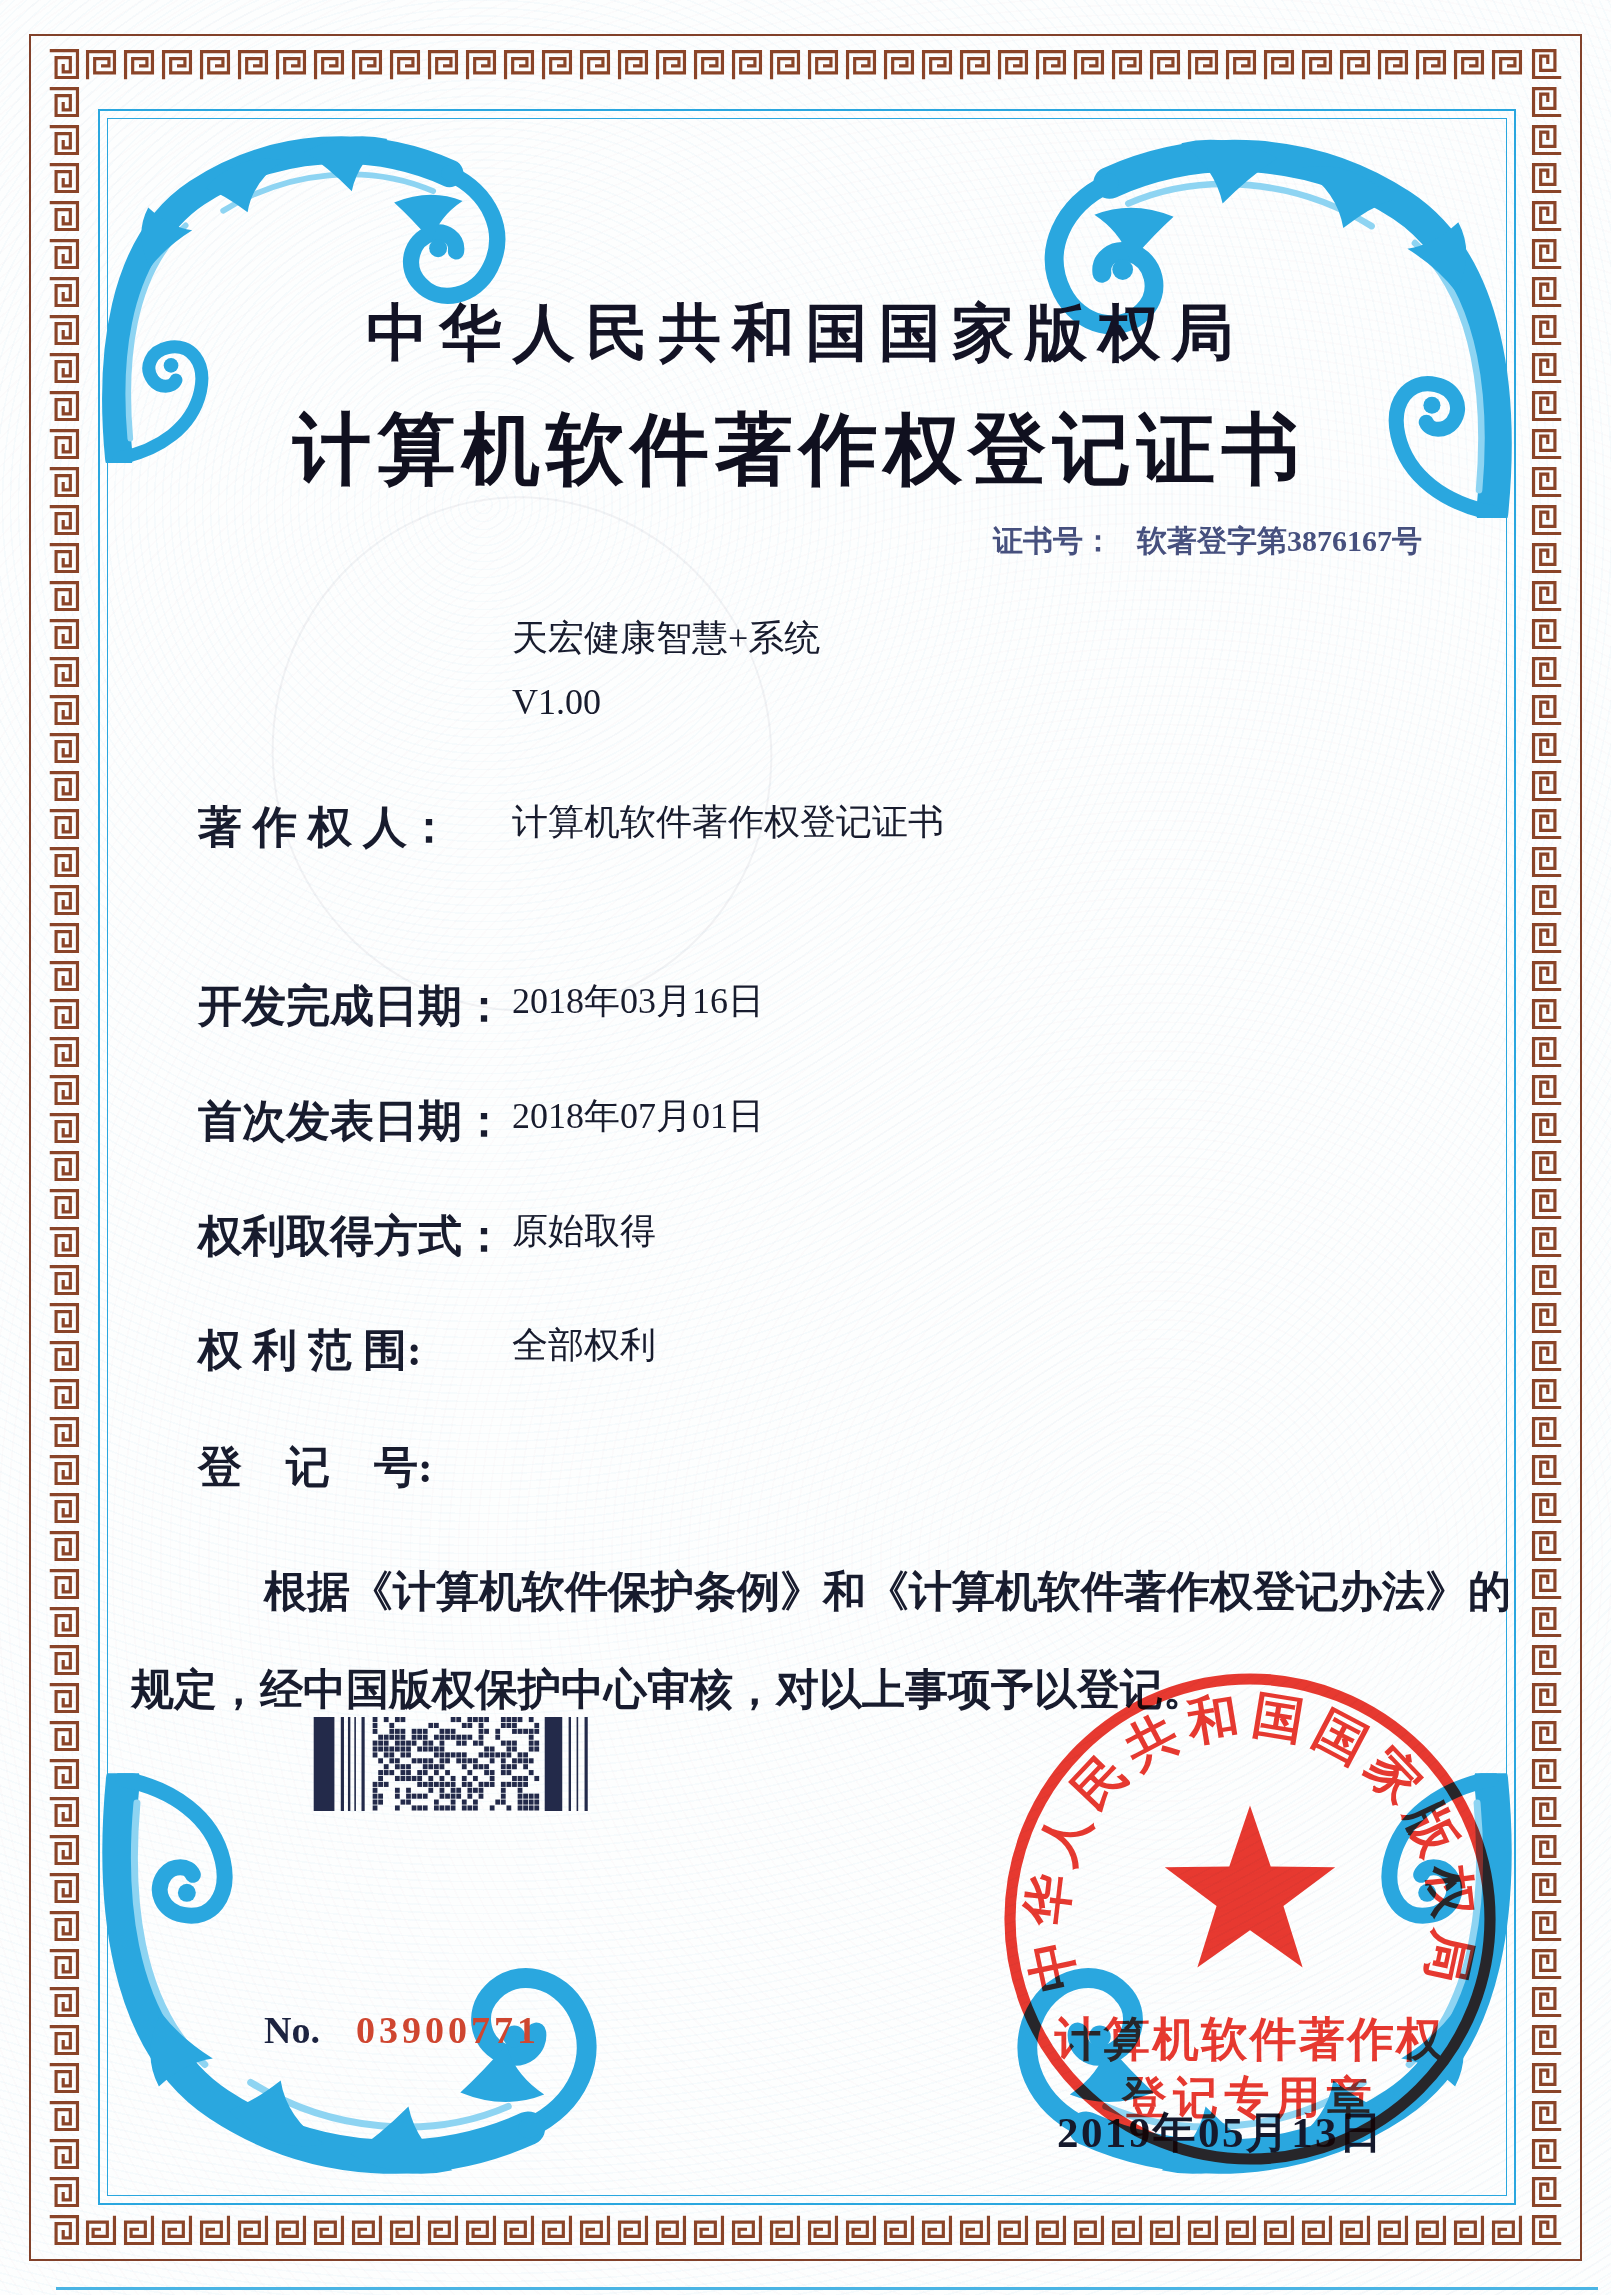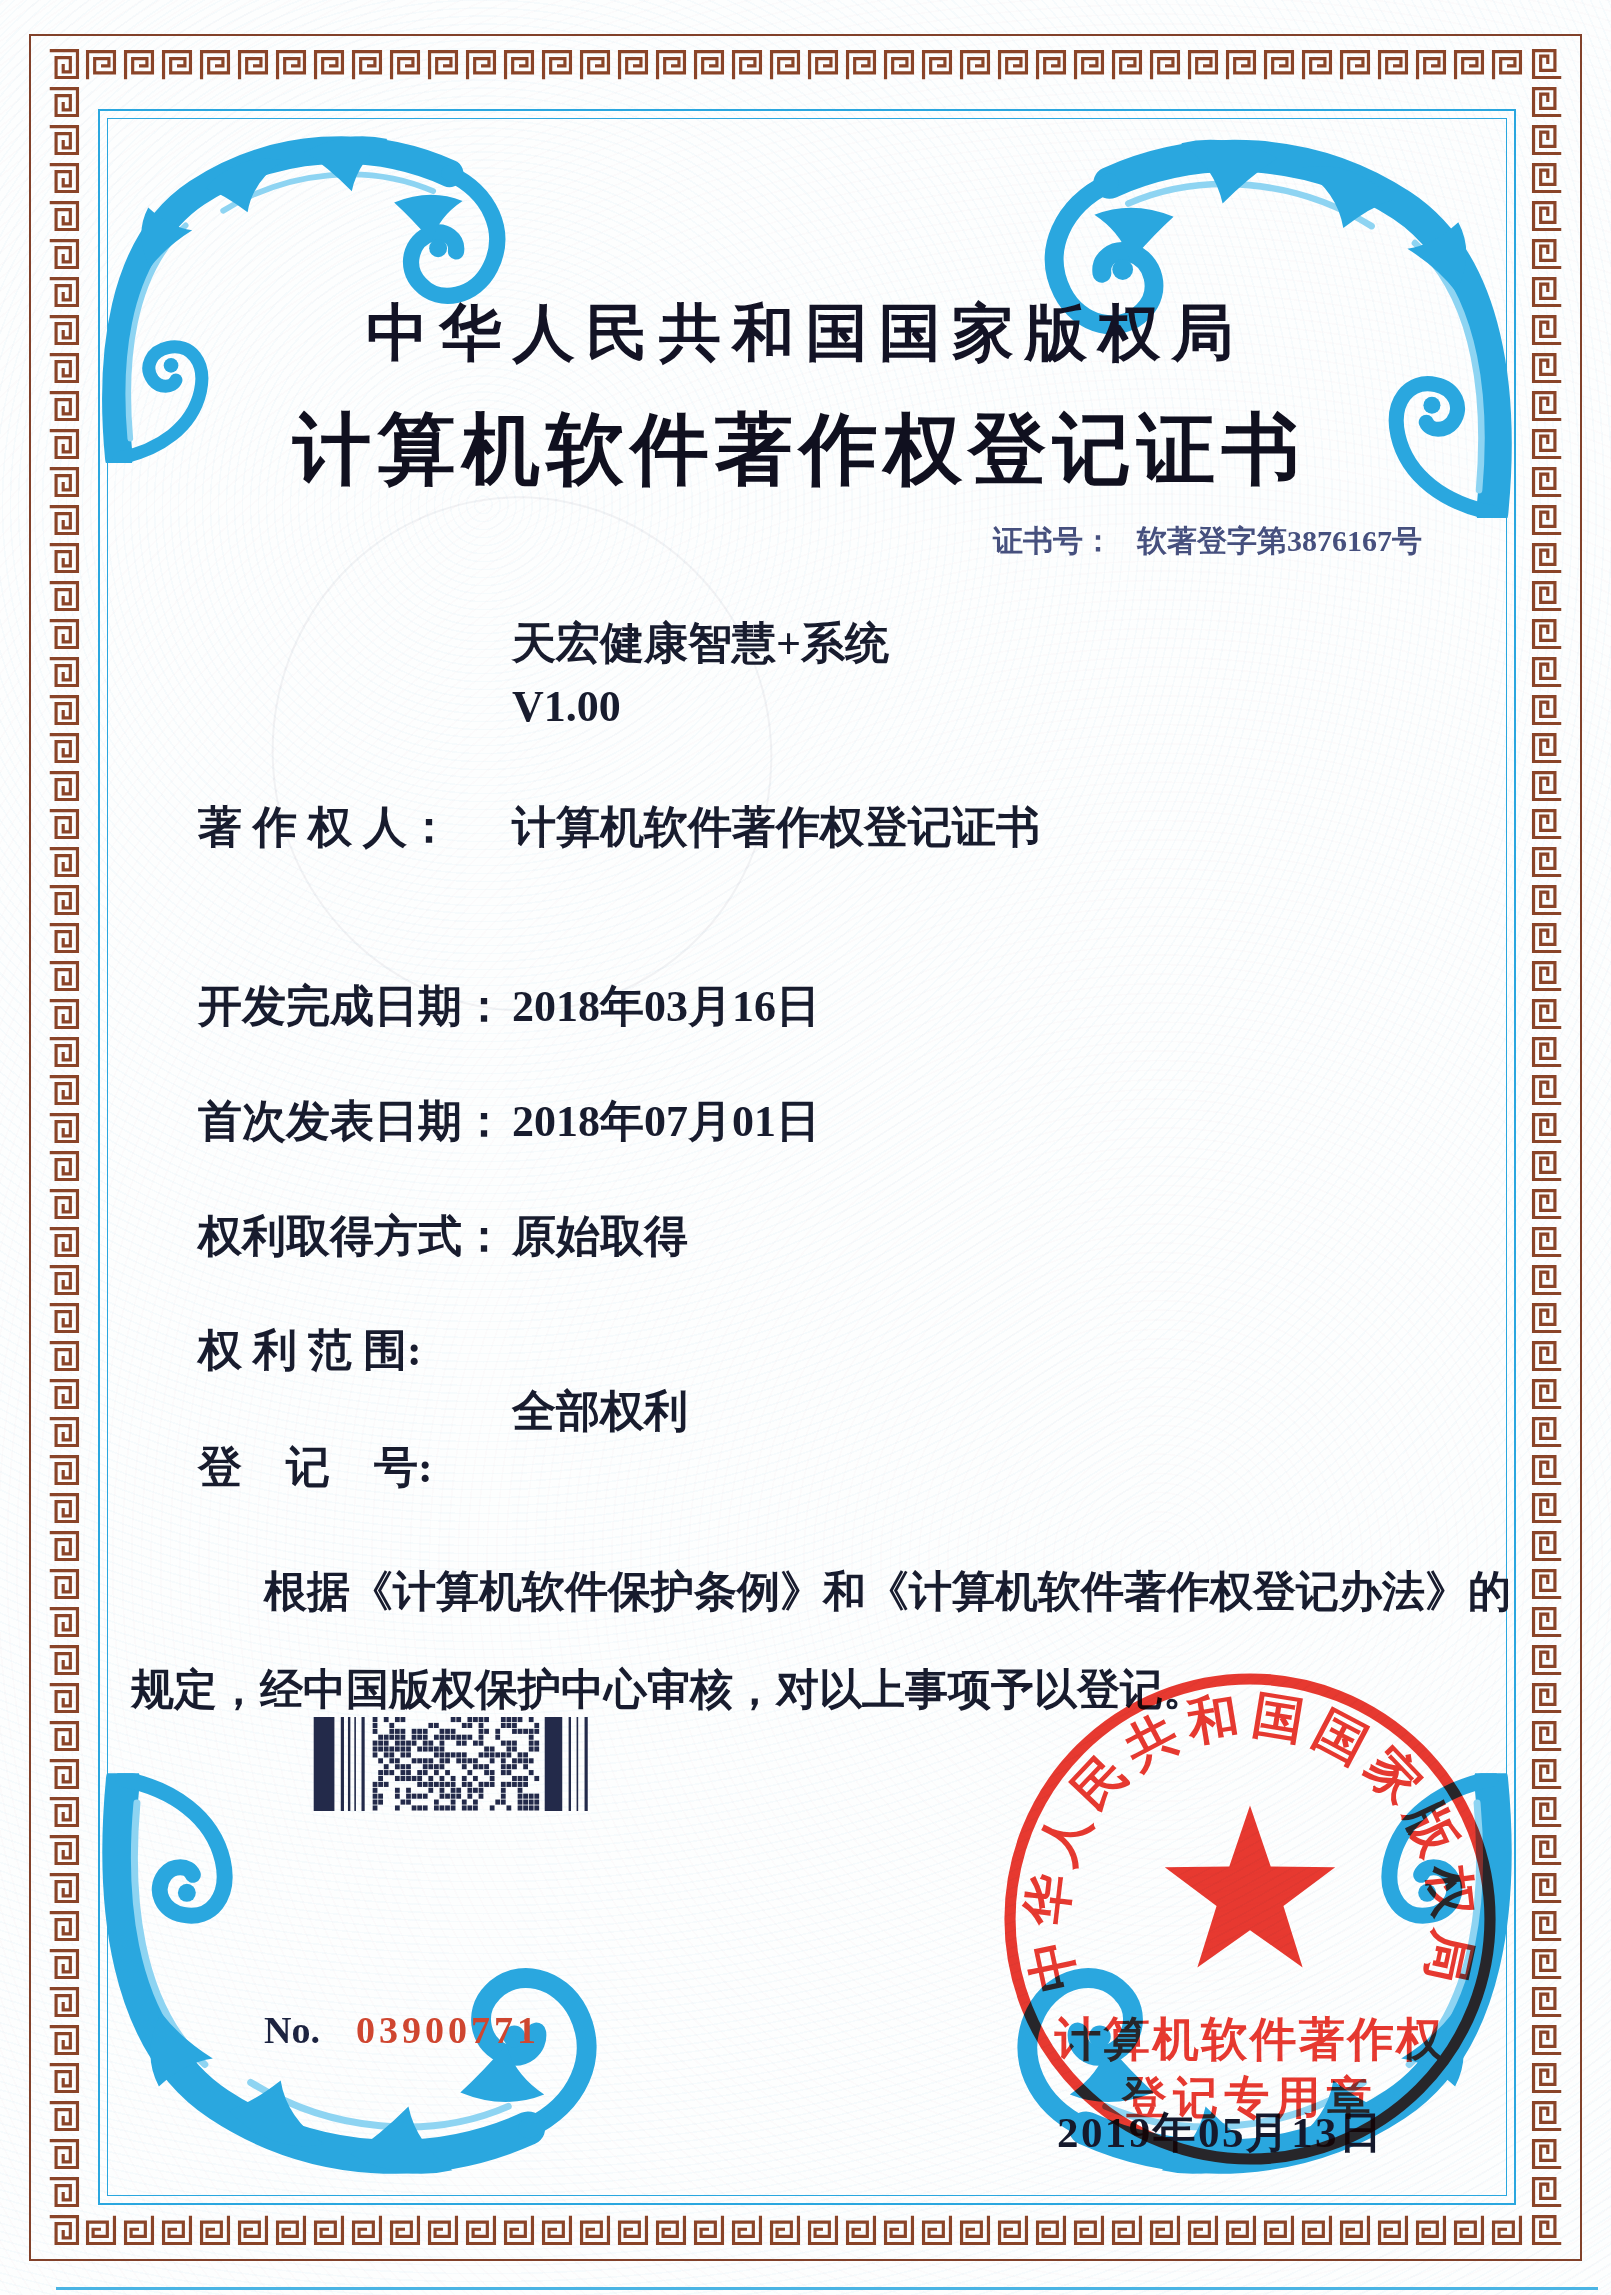--- a/index.html
+++ b/index.html
@@ -24,21 +24,21 @@
   .fl-tl{left:101px;top:113px;width:456px;}
   .fl-tr{right:98px;top:113px;width:528px;transform:scaleX(-1);transform-origin:center;}
   .fl-bl{left:101px;bottom:93px;width:559px;transform:scaleY(-1);}
   .fl-br{right:98px;bottom:93px;width:559px;transform:scale(-1,-1);}
   .txt{position:absolute;white-space:nowrap;color:#181c2e;}
   .authority{left:0;right:0;top:291px;text-align:center;font-size:62px;font-weight:bold;letter-spacing:11.2px;color:#131325;}
   .main-title{left:0;right:12px;top:398px;text-align:center;font-size:78px;font-weight:bold;letter-spacing:6.4px;color:#10101f;}
   .certline{left:993px;top:521px;font-size:30px;font-weight:bold;color:#46507e;}
   .certline .val{margin-left:24px;}
   .flabel{left:198px;font-size:44px;font-weight:600;}
-  .fvalue{left:512px;font-size:44px;font-weight:700;}
+  .fvalue{left:512px;font-size:36px;font-weight:400;}
   .para{font-size:43px;font-weight:600;}
   .no-line{left:264px;top:2008px;font-size:38px;font-weight:600;color:#1c2340;}
   .no-line .serial{color:#cf4630;margin-left:36px;letter-spacing:4px;font-weight:bold;}
   .issue-date{left:1057px;top:2104px;font-size:43px;font-weight:600;letter-spacing:2.4px;color:#15192c;z-index:3;}
   .seal{position:absolute;left:986px;top:1655px;width:528px;height:528px;z-index:4;mix-blend-mode:multiply;opacity:.92;}
   .barcode{position:absolute;left:313px;top:1717px;width:285px;height:94px;}
   .watermark{position:absolute;left:272px;top:496px;width:496px;height:512px;border:2.4px solid rgba(140,140,155,.10);border-radius:50%;transform:rotate(-12deg);}
   .scan-line{position:absolute;left:56px;right:12.8px;bottom:4.8px;height:3.2px;background:#2aa7df;opacity:.85;}
 </style>
 </head>
@@ -723,21 +723,21 @@
   <div class="txt flabel" style="top:977px">开发完成日期：</div>
   <div class="txt fvalue" style="top:977px">2018年03月16日</div>
 
   <div class="txt flabel" style="top:1092px">首次发表日期：</div>
   <div class="txt fvalue" style="top:1092px">2018年07月01日</div>
 
   <div class="txt flabel" style="top:1207px">权利取得方式：</div>
   <div class="txt fvalue" style="top:1207px">原始取得</div>
 
   <div class="txt flabel" style="top:1321px">权 利 范 围:</div>
-  <div class="txt fvalue" style="top:1382px">全部权利</div>
+  <div class="txt fvalue" style="top:1321px">全部权利</div>
 
   <div class="txt flabel" style="top:1438px">登　记　号:</div>
 
   <div class="txt para" style="left:264px;top:1563px">根据《计算机软件保护条例》和《计算机软件著作权登记办法》的</div>
   <div class="txt para" style="left:131px;top:1661px">规定，经中国版权保护中心审核，对以上事项予以登记。</div>
 
   <svg class="barcode" id="barcode" viewBox="0 0 356 118">
       <rect x="0" y="0" width="26" height="118" fill="#232a4a"></rect>
       <rect x="34" y="0" width="4" height="118" fill="#232a4a"></rect>
       <rect x="43" y="0" width="3" height="118" fill="#232a4a"></rect>

